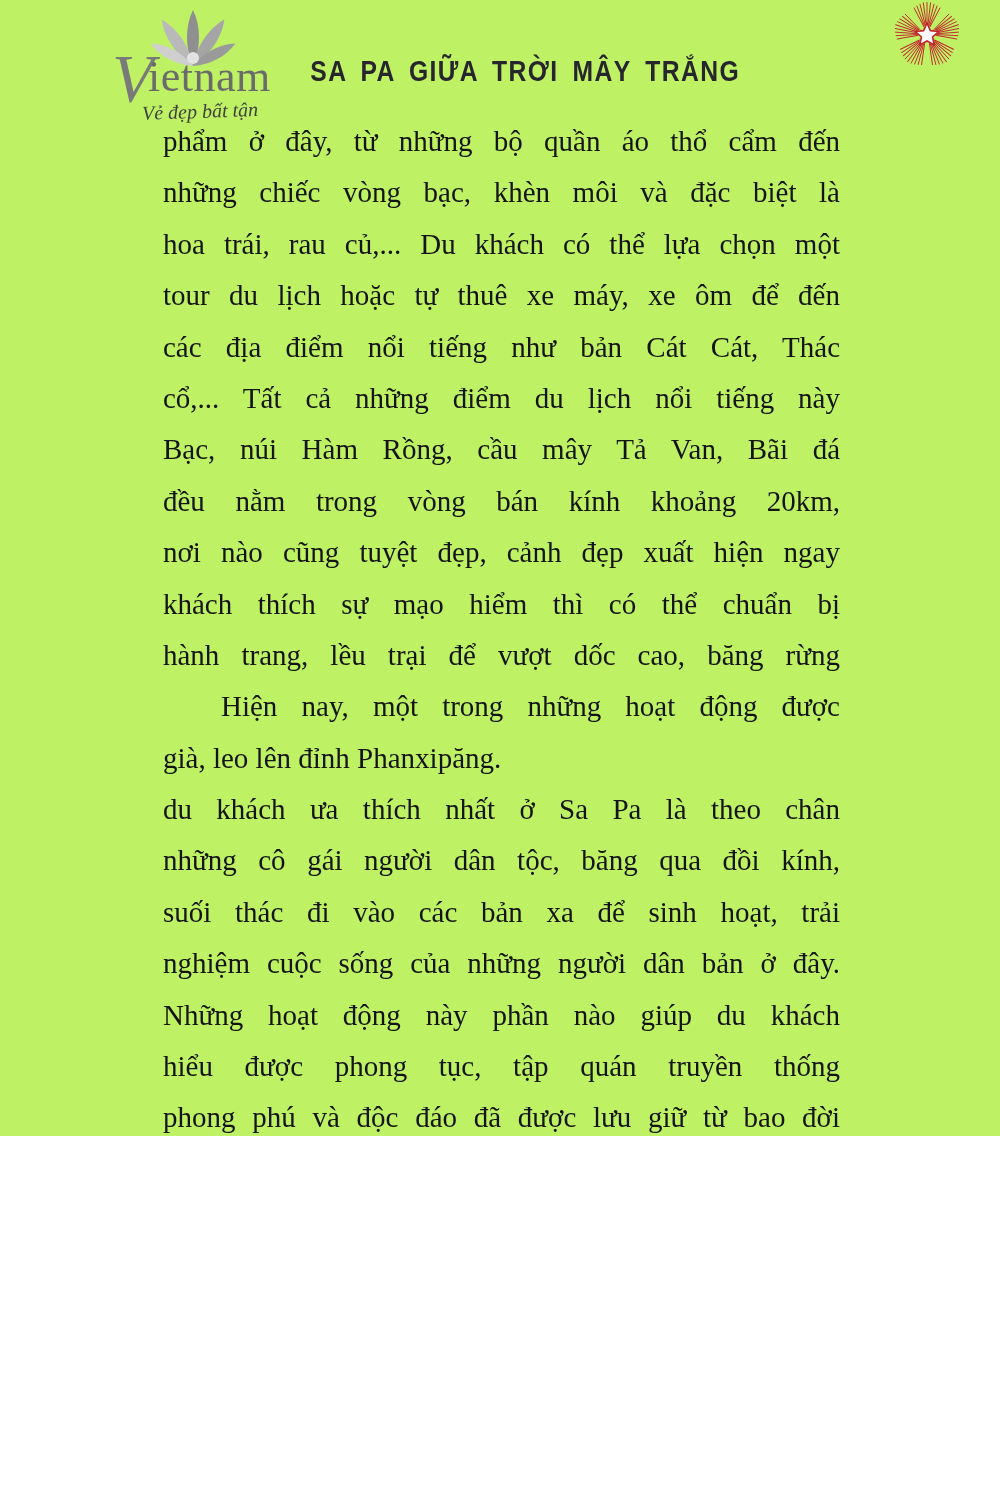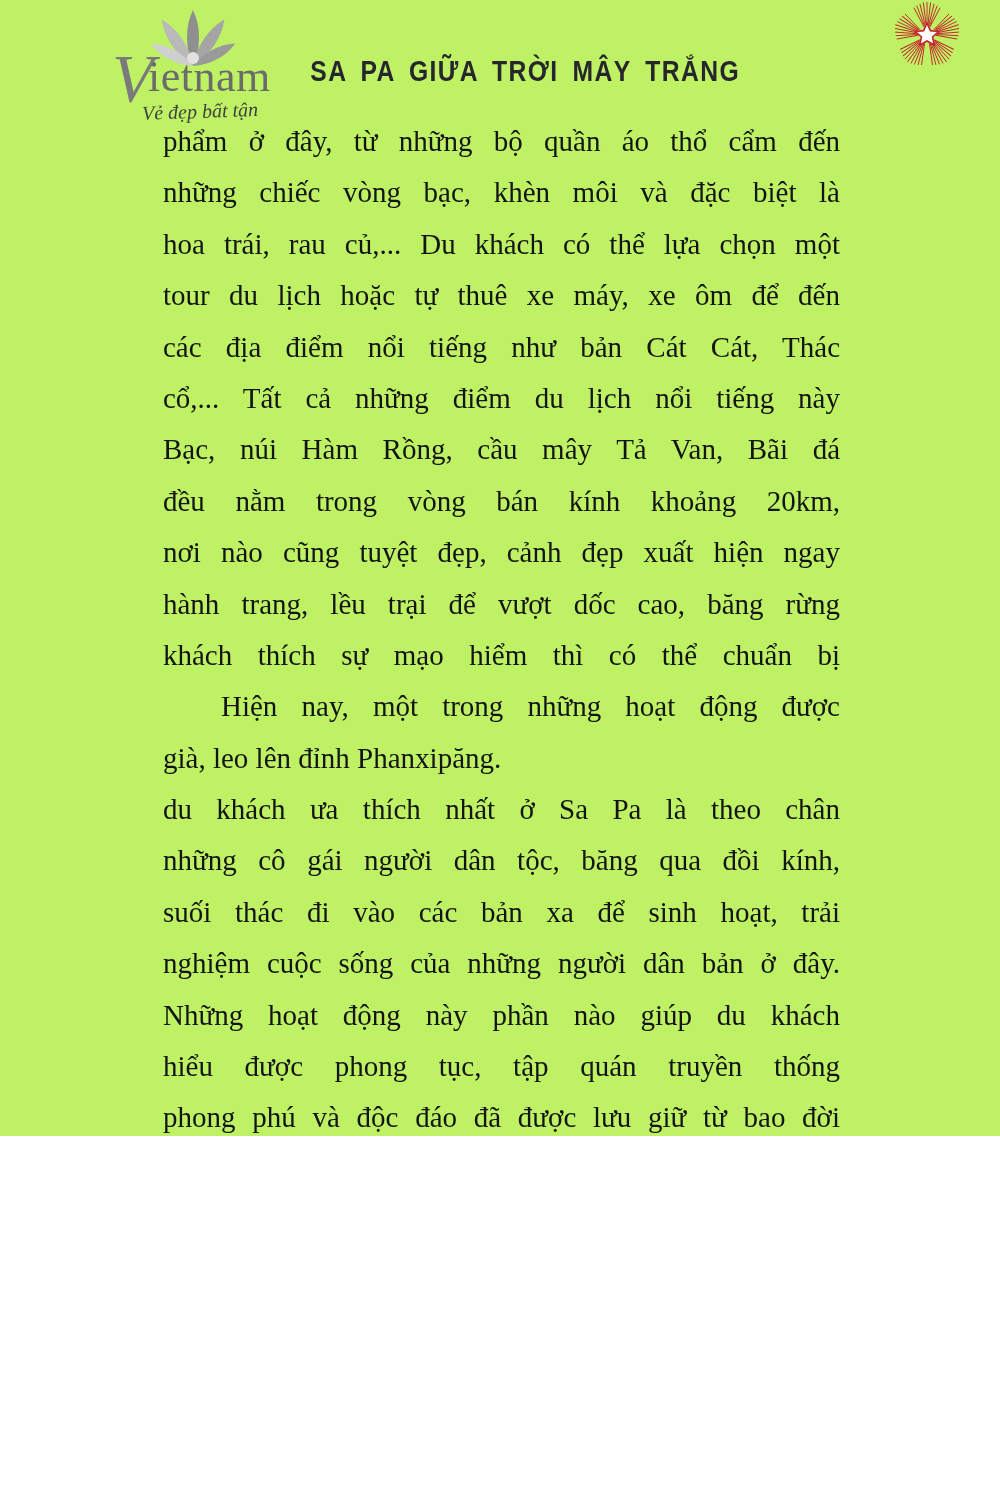--- a/index.html
+++ b/index.html
@@ -131,22 +131,22 @@
   <div class="bodytext">
     <div class="line">phẩm ở đây, từ những bộ quần áo thổ cẩm đến</div>
     <div class="line">những chiếc vòng bạc, khèn môi và đặc biệt là</div>
     <div class="line">hoa trái, rau củ,... Du khách có thể lựa chọn một</div>
     <div class="line">tour du lịch hoặc tự thuê xe máy, xe ôm để đến</div>
     <div class="line">các địa điểm nổi tiếng như bản Cát Cát, Thác</div>
     <div class="line">cổ,... Tất cả những điểm du lịch nổi tiếng này</div>
     <div class="line">Bạc, núi Hàm Rồng, cầu mây Tả Van, Bãi đá</div>
     <div class="line">đều nằm trong vòng bán kính khoảng 20km,</div>
     <div class="line">nơi nào cũng tuyệt đẹp, cảnh đẹp xuất hiện ngay</div>
+    <div class="line">khách thích sự mạo hiểm thì có thể chuẩn bị</div>
     <div class="line">hành trang, lều trại để vượt dốc cao, băng rừng</div>
-    <div class="line">khách thích sự mạo hiểm thì có thể chuẩn bị</div>
     <div class="line indent">Hiện nay, một trong những hoạt động được</div>
     <div class="line end">già, leo lên đỉnh Phanxipăng.</div>
     <div class="line">du khách ưa thích nhất ở Sa Pa là theo chân</div>
     <div class="line">những cô gái người dân tộc, băng qua đồi kính,</div>
     <div class="line">suối thác đi vào các bản xa để sinh hoạt, trải</div>
     <div class="line">nghiệm cuộc sống của những người dân bản ở đây.</div>
     <div class="line">Những hoạt động này phần nào giúp du khách</div>
     <div class="line">hiểu được phong tục, tập quán truyền thống</div>
     <div class="line">phong phú và độc đáo đã được lưu giữ từ bao đời</div>
   </div>

